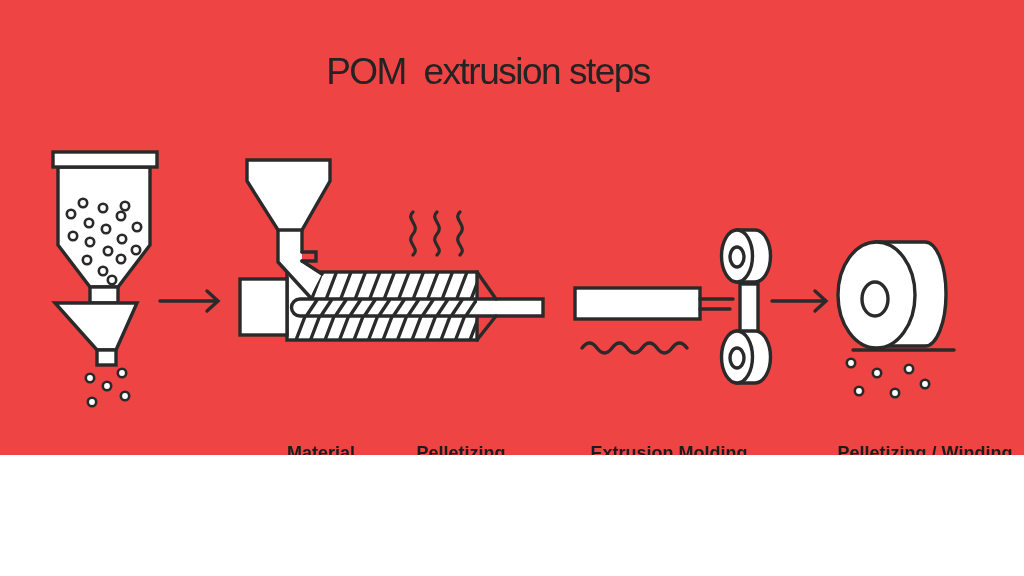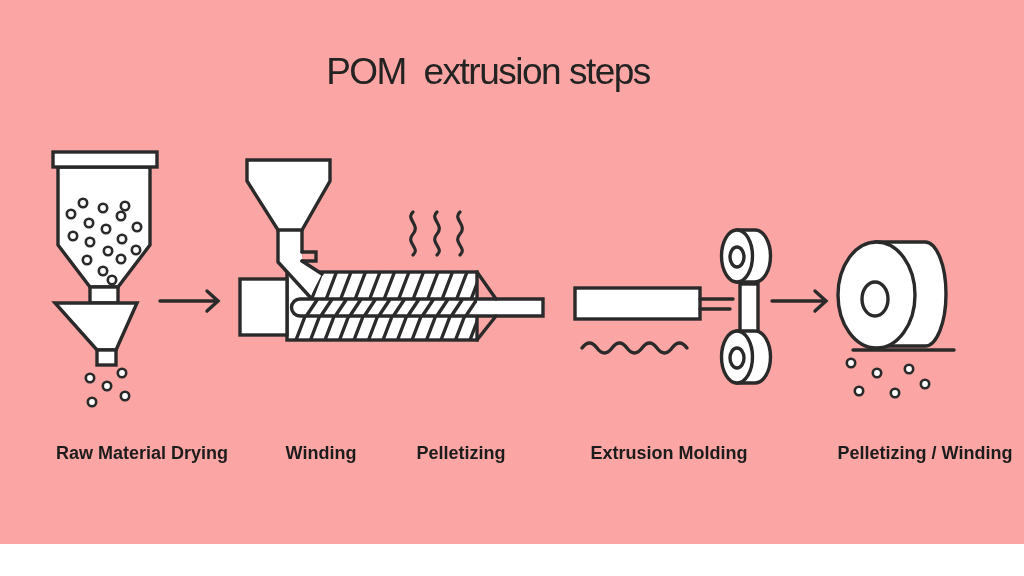--- a/index.html
+++ b/index.html
@@ -1,17 +1,17 @@
 <!DOCTYPE html>
 <html><head>
 <meta charset="utf-8">
 <style>
   html,body{margin:0;padding:0;background:#ffffff;}
   .canvas{
-    position:relative;width:1024px;height:544px;background:#fca5a5;
+    position:relative;width:1024px;height:455px;background:#ef4444;
     overflow:hidden;font-family:"Liberation Sans", sans-serif;
   }
   .diagram-title{
     position:absolute;top:53px;left:488px;transform:translateX(-50%);
     font-size:37px;font-weight:400;letter-spacing:-1.5px;line-height:1;
     color:#232323;white-space:pre;
   }
   .step-label{
     position:absolute;top:443px;transform:translateX(-50%);
     font-size:18px;font-weight:bold;color:#1c1c1c;white-space:nowrap;
@@ -155,19 +155,18 @@
           <circle cx="909" cy="369" r="4.2"></circle>
             <circle cx="859" cy="391" r="4.2"></circle>
           <circle cx="895" cy="393" r="4.2"></circle>
             <circle cx="925" cy="384" r="4.2"></circle>
         </g>
       </g>
 
     </g>
   </svg>
 
-  <div class="step-label" style="left:142px">Raw Material Drying</div>
-  <div class="step-label" style="left:321px">Winding</div>
+  <div class="step-label" style="left:321px">Material</div>
   <div class="step-label" style="left:461px">Pelletizing</div>
   <div class="step-label" style="left:925px">Pelletizing / Winding</div>
   <div class="step-label" style="left:669px">Extrusion Molding</div>
 
 </div>
 
 </body></html>

